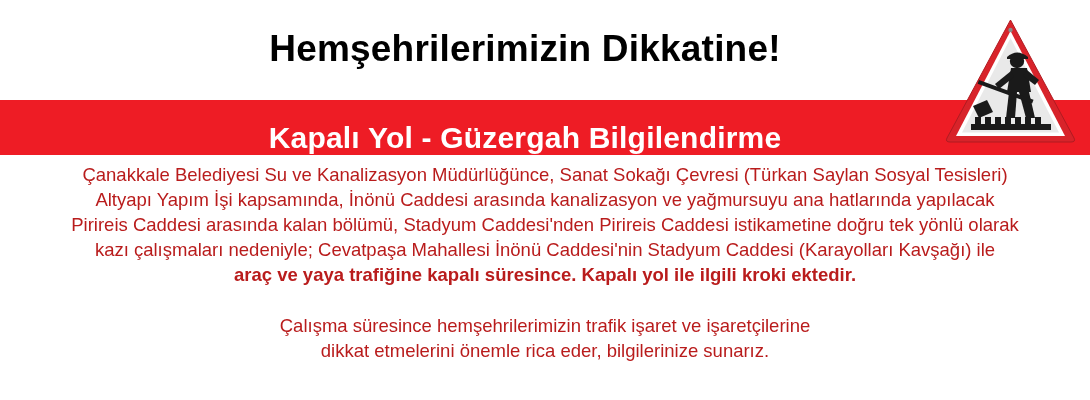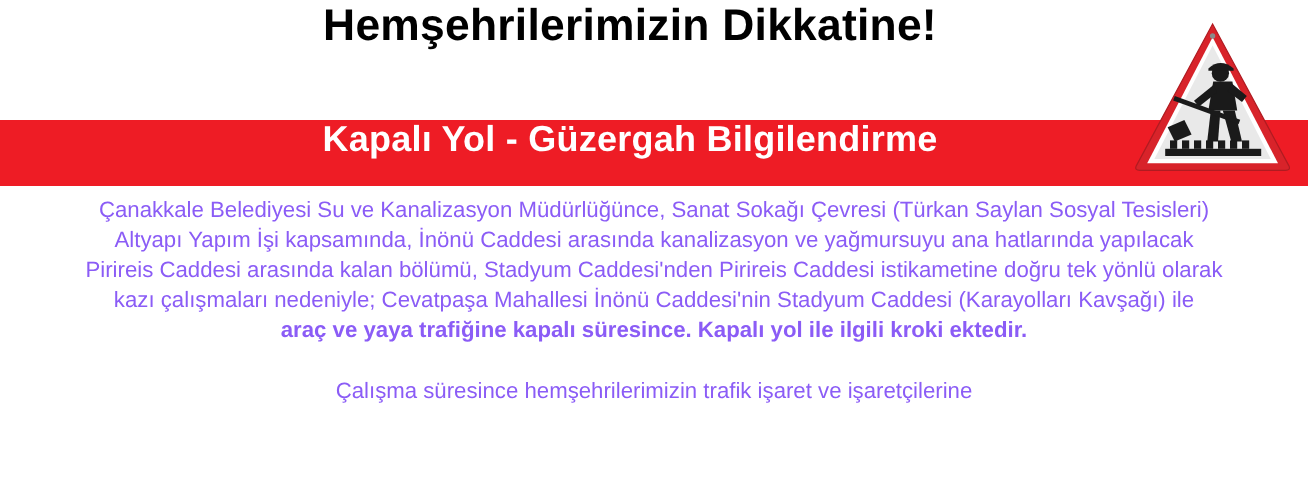--- a/index.html
+++ b/index.html
@@ -20,41 +20,42 @@
     background: #ffffff;
   }
   
   .headline-zone {
     position: absolute;
     left: 0;
     top: 0;
     width: 1090px;
     height: 98px;
     display: flex;
+    align-items: center;
     justify-content: center;
   }
   .headline {
     font-size: 37px;
     font-weight: bold;
     color: #000000;
     letter-spacing: 0.2px;
     text-align: center;
     margin-left: -40px;
     white-space: nowrap;
   }
   
   .red-band {
     position: absolute;
     left: 0;
     top: 100px;
     width: 1090px;
     height: 55px;
     background: #ee1c25;
     display: flex;
-    align-items: flex-start;
+    align-items: flex-end;
     justify-content: center;
   }
   .red-band-text {
     font-size: 30px;
     font-weight: bold;
     color: #ffffff;
     letter-spacing: 0.2px;
     text-align: center;
     margin-left: -40px;
     white-space: nowrap;
@@ -71,21 +72,21 @@
   .body-zone {
     position: absolute;
     left: 0;
     top: 162px;
     width: 1090px;
     text-align: center;
   }
   .body-line {
     font-size: 18.5px;
     line-height: 25px;
-    color: #8b5cf6;
+    color: #b91c1c;
     white-space: nowrap;
   }
   .body-line.bold {
     font-weight: bold;
   }
   .para-gap {
     height: 26px;
   }
 </style>
 </head>
@@ -146,15 +147,16 @@
   </div>
 
   <div class="body-zone">
     <div class="body-line">Çanakkale Belediyesi Su ve Kanalizasyon Müdürlüğünce, Sanat Sokağı Çevresi (Türkan Saylan Sosyal Tesisleri)</div>
     <div class="body-line">Altyapı Yapım İşi kapsamında, İnönü Caddesi arasında kanalizasyon ve yağmursuyu ana hatlarında yapılacak</div>
     <div class="body-line">Pirireis Caddesi arasında kalan bölümü, Stadyum Caddesi'nden Pirireis Caddesi istikametine doğru tek yönlü olarak</div>
     <div class="body-line">kazı çalışmaları nedeniyle; Cevatpaşa Mahallesi İnönü Caddesi'nin Stadyum Caddesi (Karayolları Kavşağı) ile</div>
     <div class="body-line bold">araç ve yaya trafiğine kapalı süresince. Kapalı yol ile ilgili kroki ektedir.</div>
     <div class="para-gap"></div>
     <div class="body-line">Çalışma süresince hemşehrilerimizin trafik işaret ve işaretçilerine</div>
+    <div class="body-line">dikkat etmelerini önemle rica eder, bilgilerinize sunarız.</div>
   </div>
 
 </div>
 
 </body></html>

